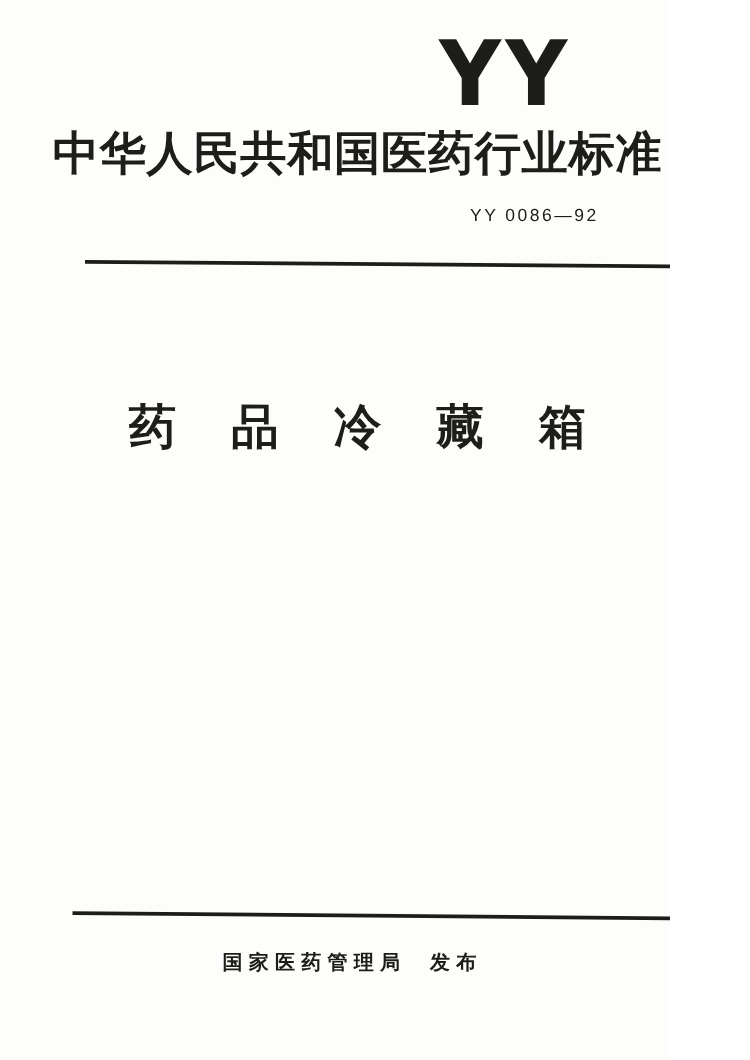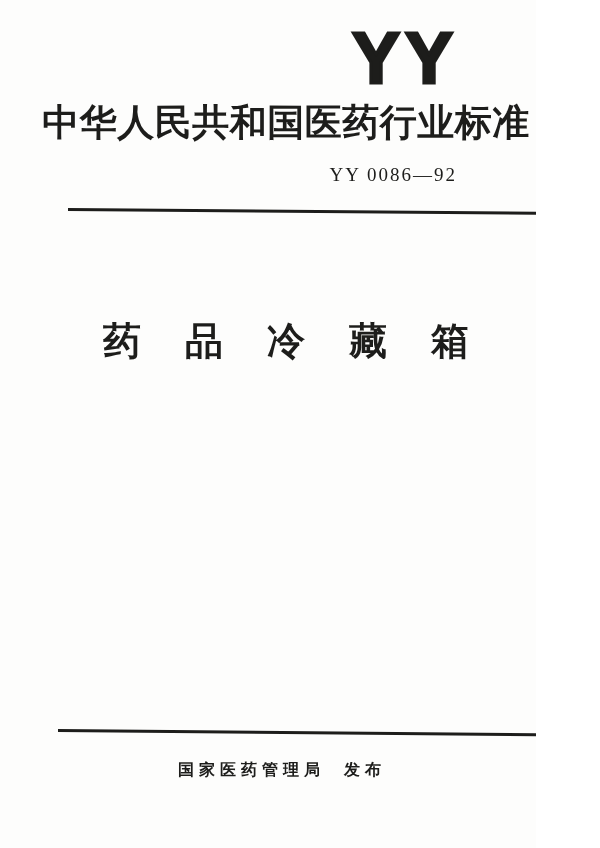--- a/index.html
+++ b/index.html
@@ -34,23 +34,23 @@
     transform:translateX(18px);
     font-size:37px;
     font-weight:700;
     line-height:1.15;
     letter-spacing:0.5px;
     white-space:nowrap;
   }
   
   .std-no{
     position:absolute;
-    top:164px;right:79px;
-    font-family:Liberation Serif, serif;
-    font-size:19px;
+    top:164px;right:57px;
+    font-family:Liberation Sans, sans-serif;
+    font-size:14px;
     font-weight:500;
     letter-spacing:2px;
     white-space:pre;
   }
   .rule{
     position:absolute;
     background:var(--ink);
     transform-origin:left center;
   }
   .rule-top{

